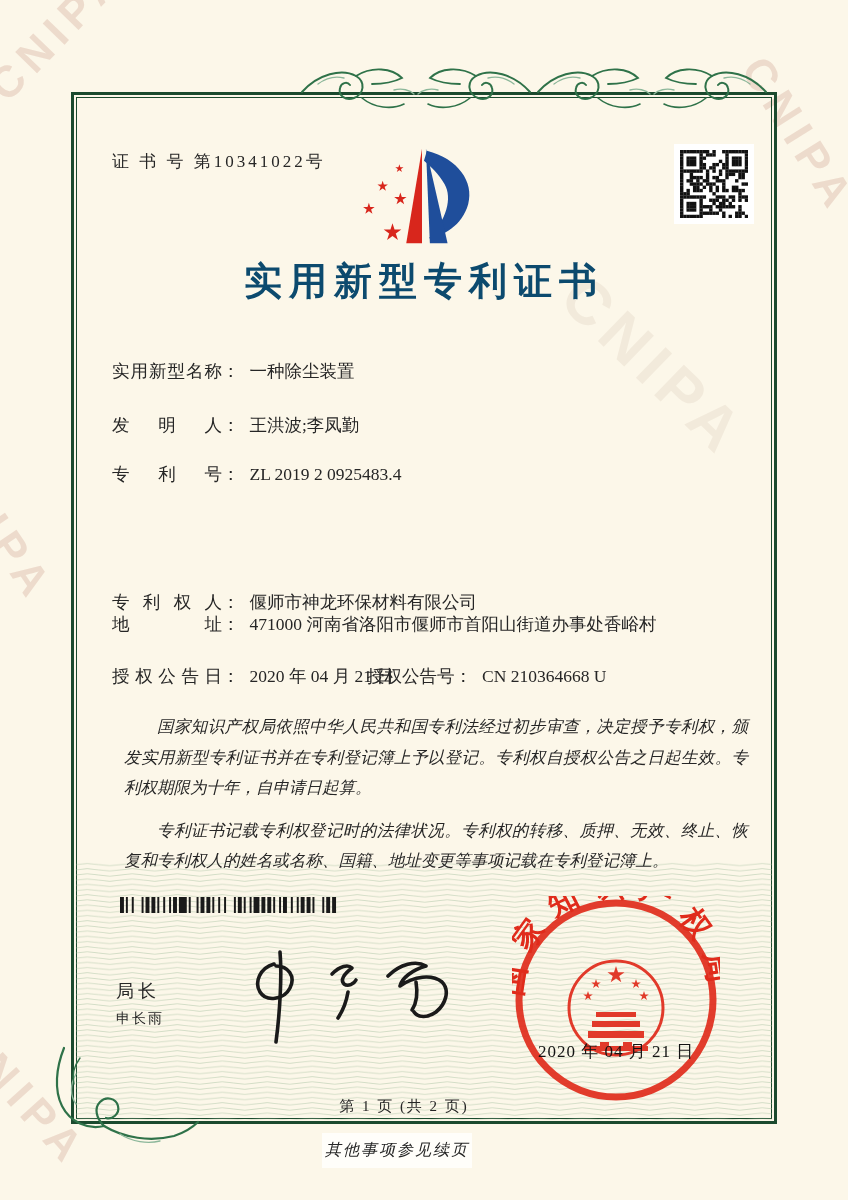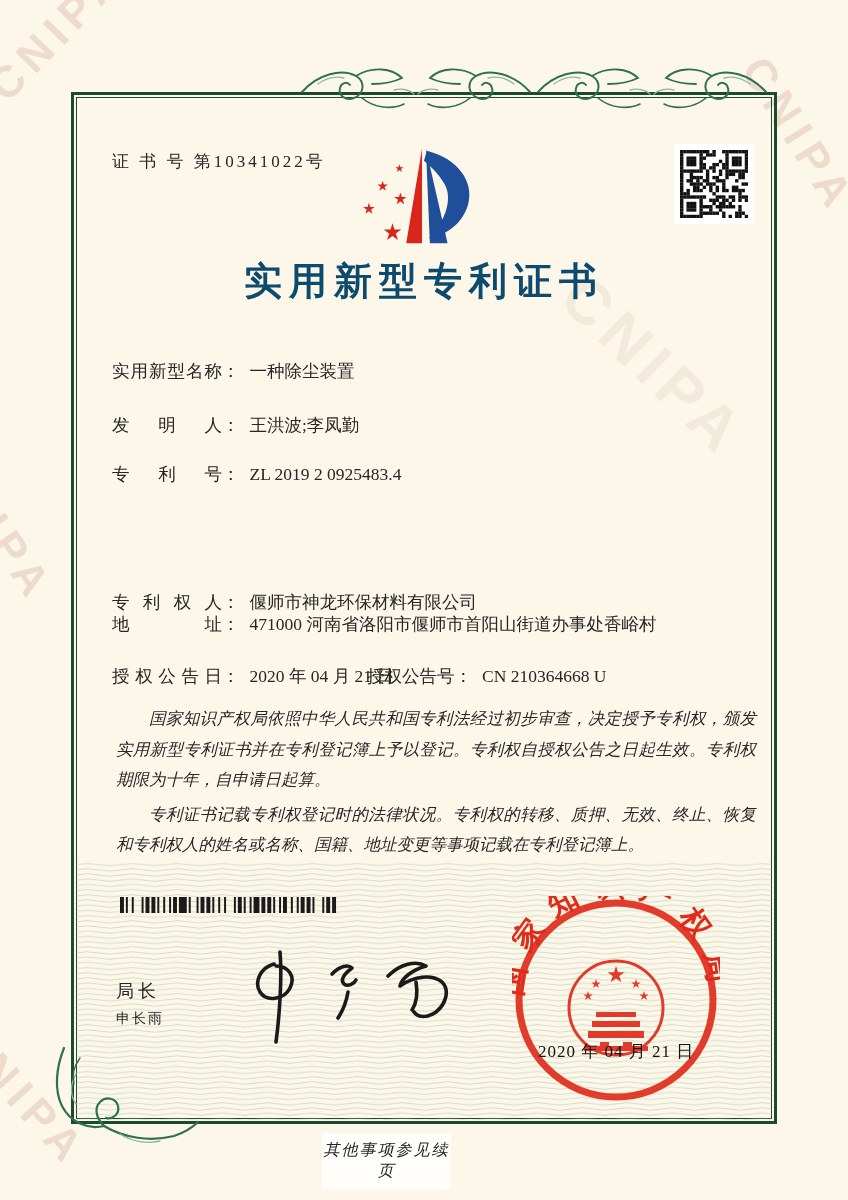--- a/index.html
+++ b/index.html
@@ -29,33 +29,33 @@
          font-weight:bold;letter-spacing:7px;color:#0c4a6e;z-index:4;}
   
   .field-row{position:absolute;left:112px;font-size:17.5px;white-space:nowrap;z-index:4;}
   .r1{top:359px;} .r2{top:413px;} .r3{top:462px;} .r4{top:512px;} .r5{top:562px;margin-top:28px;} .r6{top:612px;} .r7{top:664px;}
   .row7b{position:absolute;left:367px;top:664px;font-size:17.5px;white-space:nowrap;z-index:4;}
   .flabel{display:inline-block;width:110px;text-align:justify;text-align-last:justify;}
   .fvalue{margin-left:10px;}
   
   .body-text{position:absolute;left:112px;top:700px;width:648px;font-size:16.5px;line-height:30.5px;
              text-align:justify;font-style:italic;z-index:4;}
-  .body-text p{margin:4px;text-indent:2em;}
+  .body-text p{margin:12px;text-indent:2em;}
   
   .waves{position:absolute;left:76px;top:862px;z-index:2;}
   .barcode{position:absolute;left:120px;top:897px;z-index:4;}
   .signer-title{position:absolute;left:116px;top:979px;font-size:18px;letter-spacing:4px;z-index:4;}
   .signer-name{position:absolute;left:116px;top:1010px;font-size:14px;letter-spacing:2px;z-index:4;}
   .sig{position:absolute;left:238px;top:948px;z-index:4;}
   .seal{position:absolute;left:512px;top:896px;z-index:5;}
   .seal-date{position:absolute;left:512px;top:1040px;width:208px;text-align:center;font-size:17px;
              color:#131313;letter-spacing:1px;z-index:6;}
   .page-no{position:absolute;left:0;top:1097px;width:808px;text-align:center;font-size:15px;
            letter-spacing:2px;z-index:4;}
-  .note-box{position:absolute;left:322px;top:1133px;width:129px;padding:7px 0;background:#fffefa;
+  .note-box{position:absolute;left:322px;top:1133px;width:150px;padding:7px 0;background:#fffefa;
             text-align:center;font-size:16px;font-style:italic;letter-spacing:2px;z-index:4;}
 </style>
 </head>
 <body>
 
 <div class="page">
 
   <span class="wm wm1">CNIPA</span>
   <span class="wm wm2">CNIPA</span>
   <span class="wm wm3">CNIPA</span>
@@ -458,17 +458,18 @@
       <rect x="84" y="116" width="40" height="5"></rect>
       <rect x="80" y="125" width="48" height="6"></rect>
       <rect x="76" y="135" width="56" height="7"></rect>
       <rect x="88" y="146" width="9" height="8"></rect>
       <rect x="111" y="146" width="9" height="8"></rect>
       <rect x="72" y="150" width="64" height="5"></rect>
     </g>
   </svg>
   <div class="seal-date">2020 年 04 月 21 日</div>
 
+  <div class="page-no">第 1 页 (共 2 页)</div>
   <div class="note-box">
     <span>其他事项参见续页</span>
   </div>
 
 </div>
 
 </body></html>

